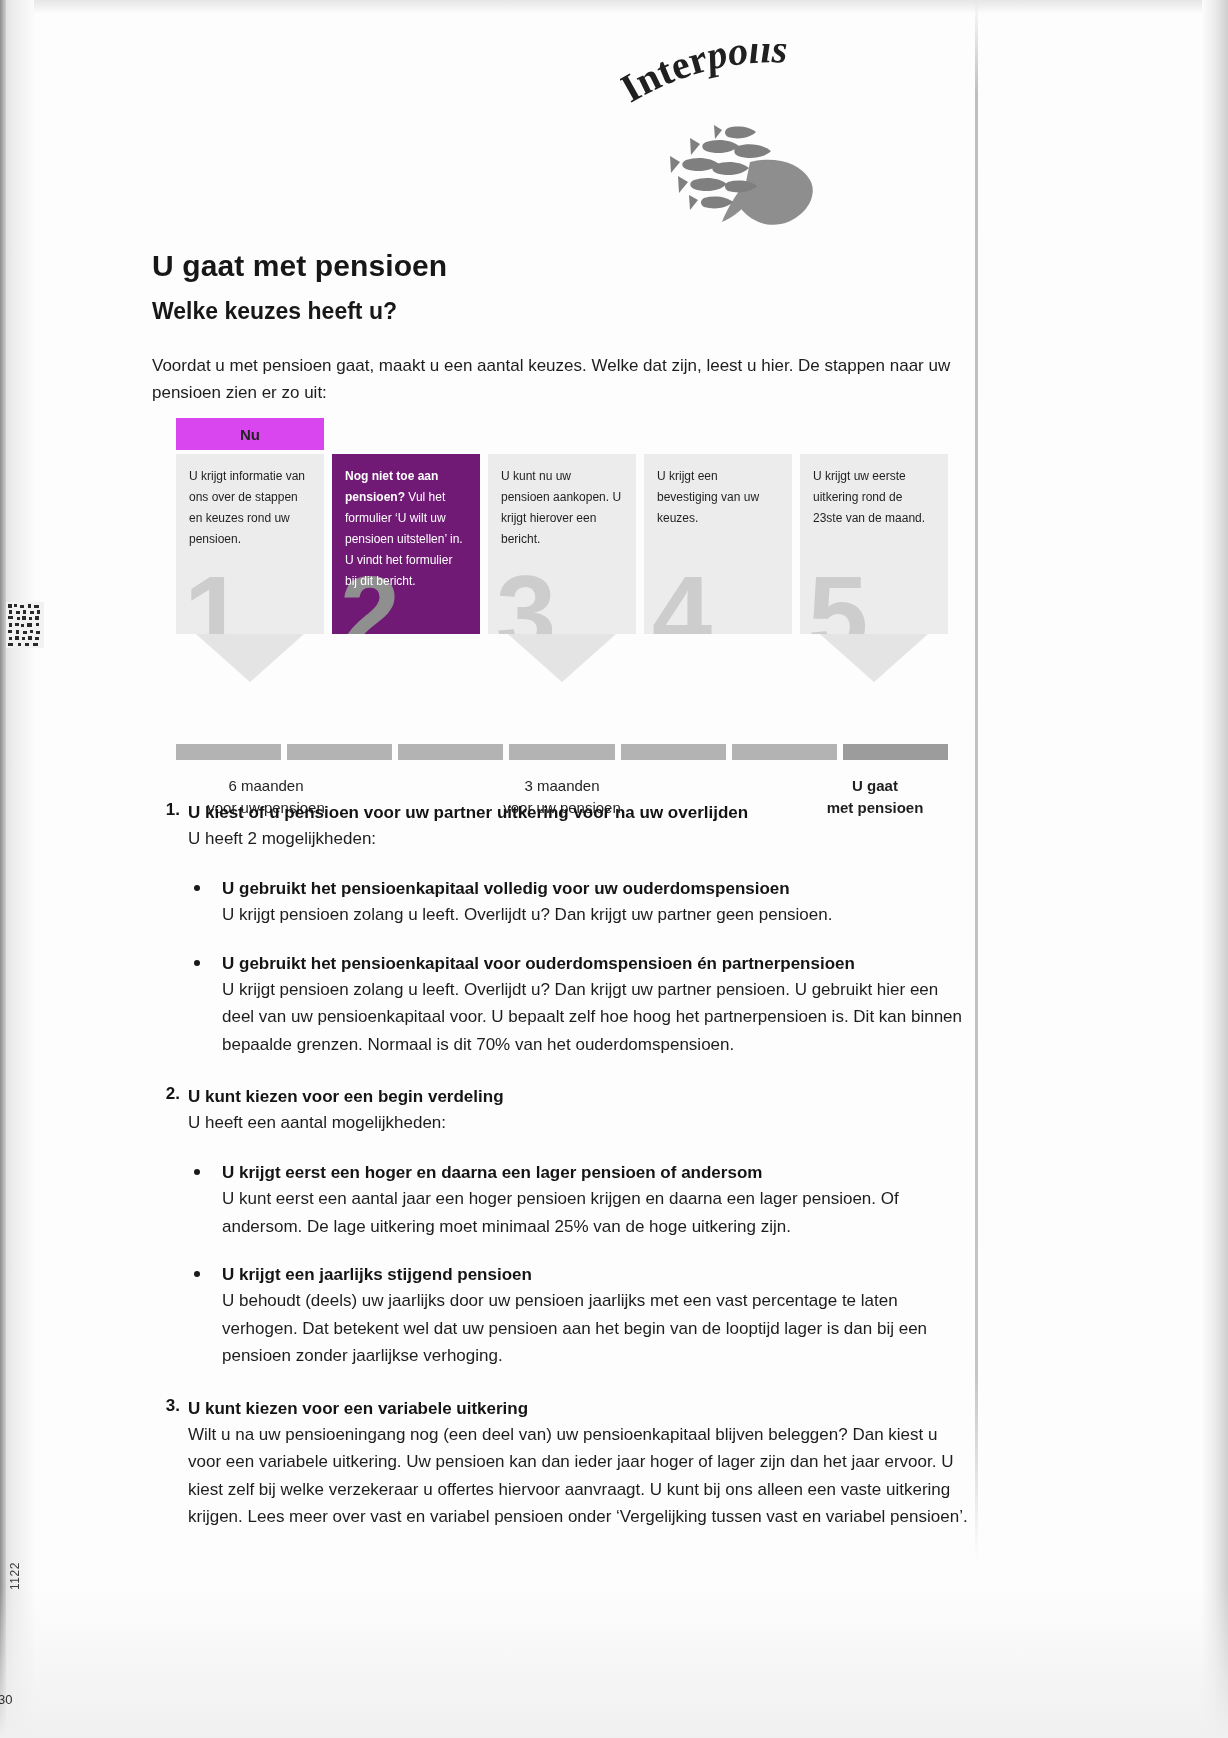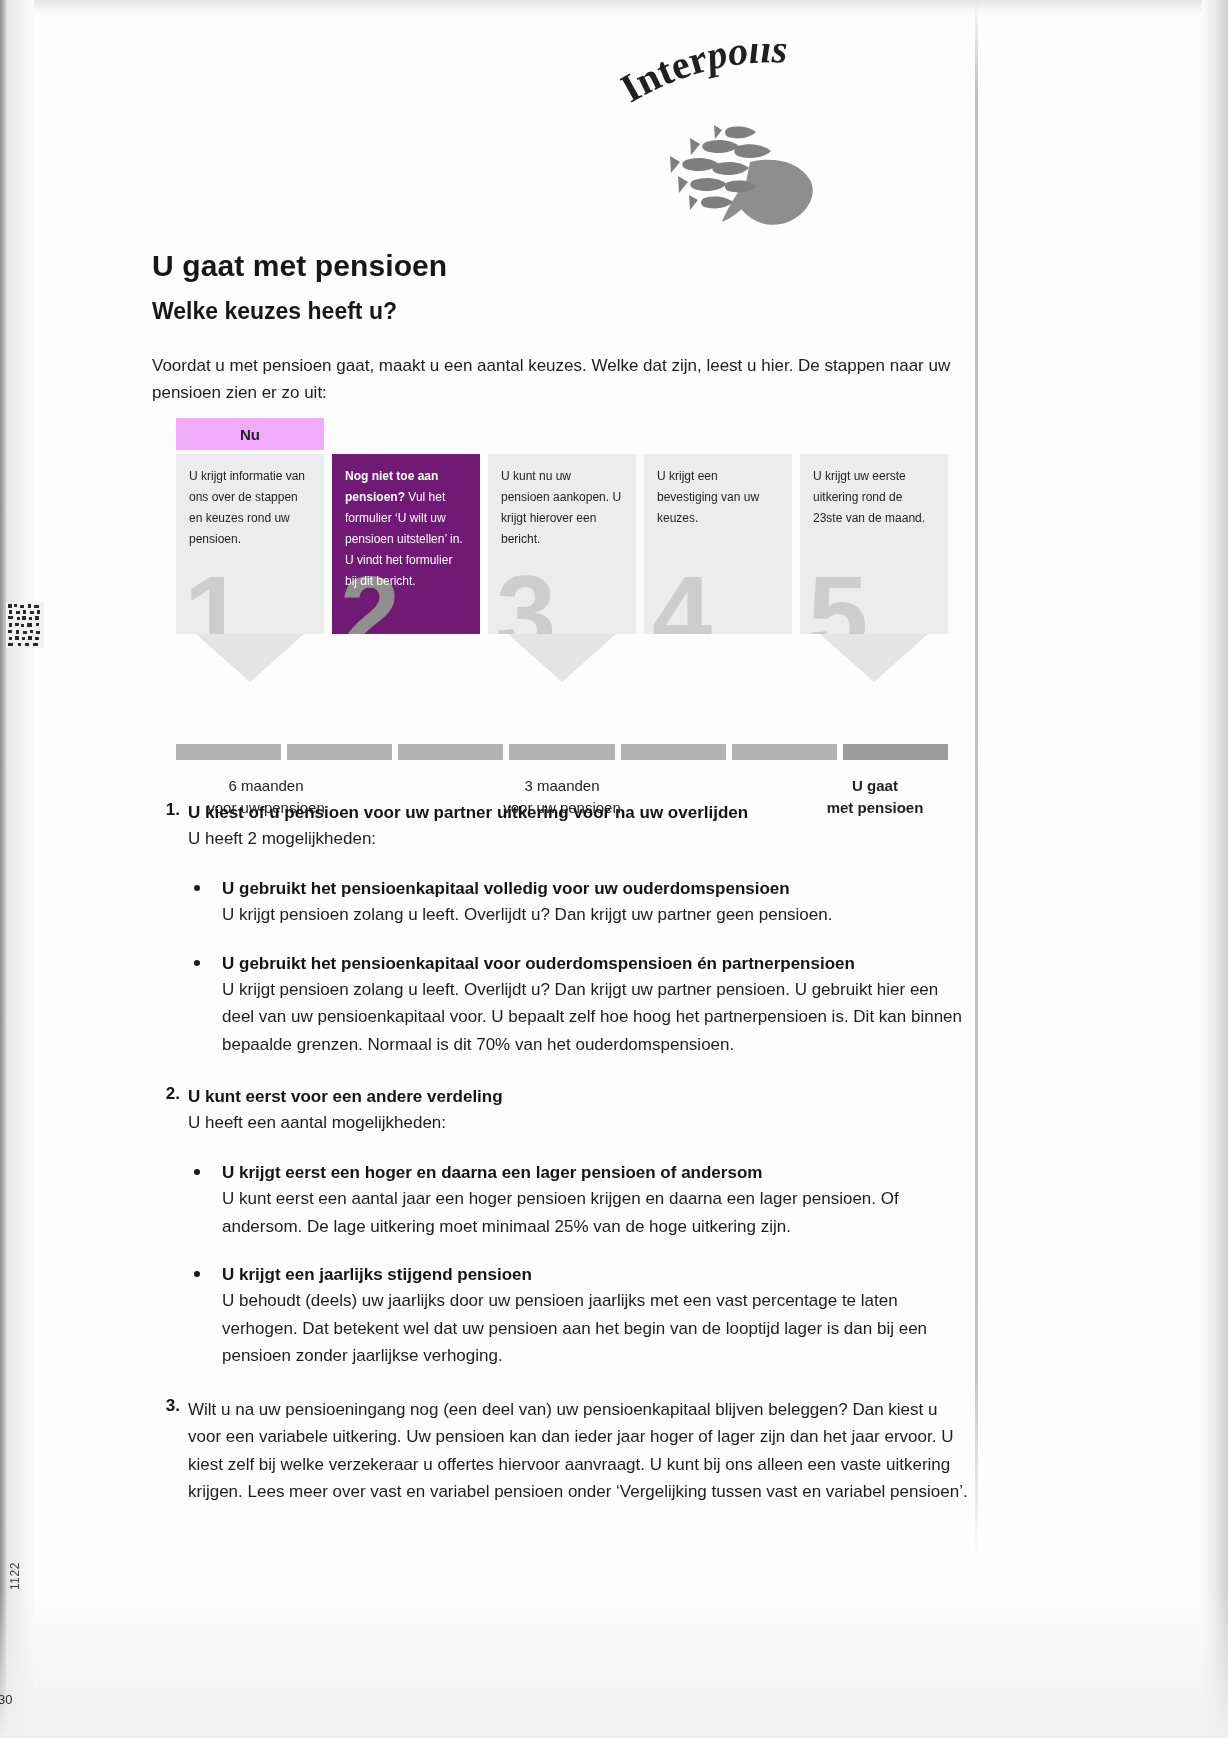--- a/index.html
+++ b/index.html
@@ -115,21 +115,21 @@
     left: 176px;
     top: 418px;
     width: 772px;
     height: 290px;
   }
   .nu-tab {
     position: absolute;
     left: 0; top: 0;
     width: 148px;
     height: 32px;
-    background: #f0abfc;
+    background: #d946ef;
     display: flex;
     align-items: center;
     justify-content: center;
     font-size: 15px;
     font-weight: bold;
     color: #222;
   }
   .steps {
     position: absolute;
     left: 0;
@@ -445,40 +445,41 @@
               <div class="bullet-title">U gebruikt het pensioenkapitaal voor ouderdomspensioen én partnerpensioen</div>
               <div class="bullet-text">U krijgt pensioen zolang u leeft. Overlijdt u? Dan krijgt uw partner pensioen. U gebruikt hier een deel van uw pensioenkapitaal voor. U bepaalt zelf hoe hoog het partnerpensioen is. Dit kan binnen bepaalde grenzen. Normaal is dit 70% van het ouderdomspensioen.</div>
             </div>
           </div>
         </div>
       </div>
 
       <div class="sect" style="margin-bottom:26px;">
         <div class="sect-num">2.</div>
         <div class="sect-body">
-          <div class="sect-title">U kunt eerst voor een andere verdeling</div>
+          <div class="sect-title">U kunt kiezen voor een begin verdeling</div>
           <div class="sect-sub">U heeft een aantal mogelijkheden:</div>
           <div class="bullets">
             <div class="bullet">
               <span class="bullet-dot"></span>
               <div class="bullet-title">U krijgt eerst een hoger en daarna een lager pensioen of andersom</div>
               <div class="bullet-text">U kunt eerst een aantal jaar een hoger pensioen krijgen en daarna een lager pensioen. Of andersom. De lage uitkering moet minimaal 25% van de hoge uitkering zijn.</div>
             </div>
             <div class="bullet">
               <span class="bullet-dot"></span>
               <div class="bullet-title">U krijgt een jaarlijks stijgend pensioen</div>
               <div class="bullet-text">U behoudt (deels) uw jaarlijks door uw pensioen jaarlijks met een vast percentage te laten verhogen. Dat betekent wel dat uw pensioen aan het begin van de looptijd lager is dan bij een pensioen zonder jaarlijkse verhoging.</div>
             </div>
           </div>
         </div>
       </div>
 
       <div class="sect">
         <div class="sect-num">3.</div>
         <div class="sect-body">
+          <div class="sect-title">U kunt kiezen voor een variabele uitkering</div>
           <div class="sect-para">Wilt u na uw pensioeningang nog (een deel van) uw pensioenkapitaal blijven beleggen? Dan kiest u voor een variabele uitkering. Uw pensioen kan dan ieder jaar hoger of lager zijn dan het jaar ervoor. U kiest zelf bij welke verzekeraar u offertes hiervoor aanvraagt. U kunt bij ons alleen een vaste uitkering krijgen. Lees meer over vast en variabel pensioen onder ‘Vergelijking tussen vast en variabel pensioen’.</div>
         </div>
       </div>
 
     </div>
 
     <div class="barcode">
       <svg viewBox="0 0 38 46" width="38" height="46" aria-hidden="true">
         <rect x="0" y="0" width="38" height="46" fill="#f2f2f2"></rect>
         <g fill="#2a2a2a">

